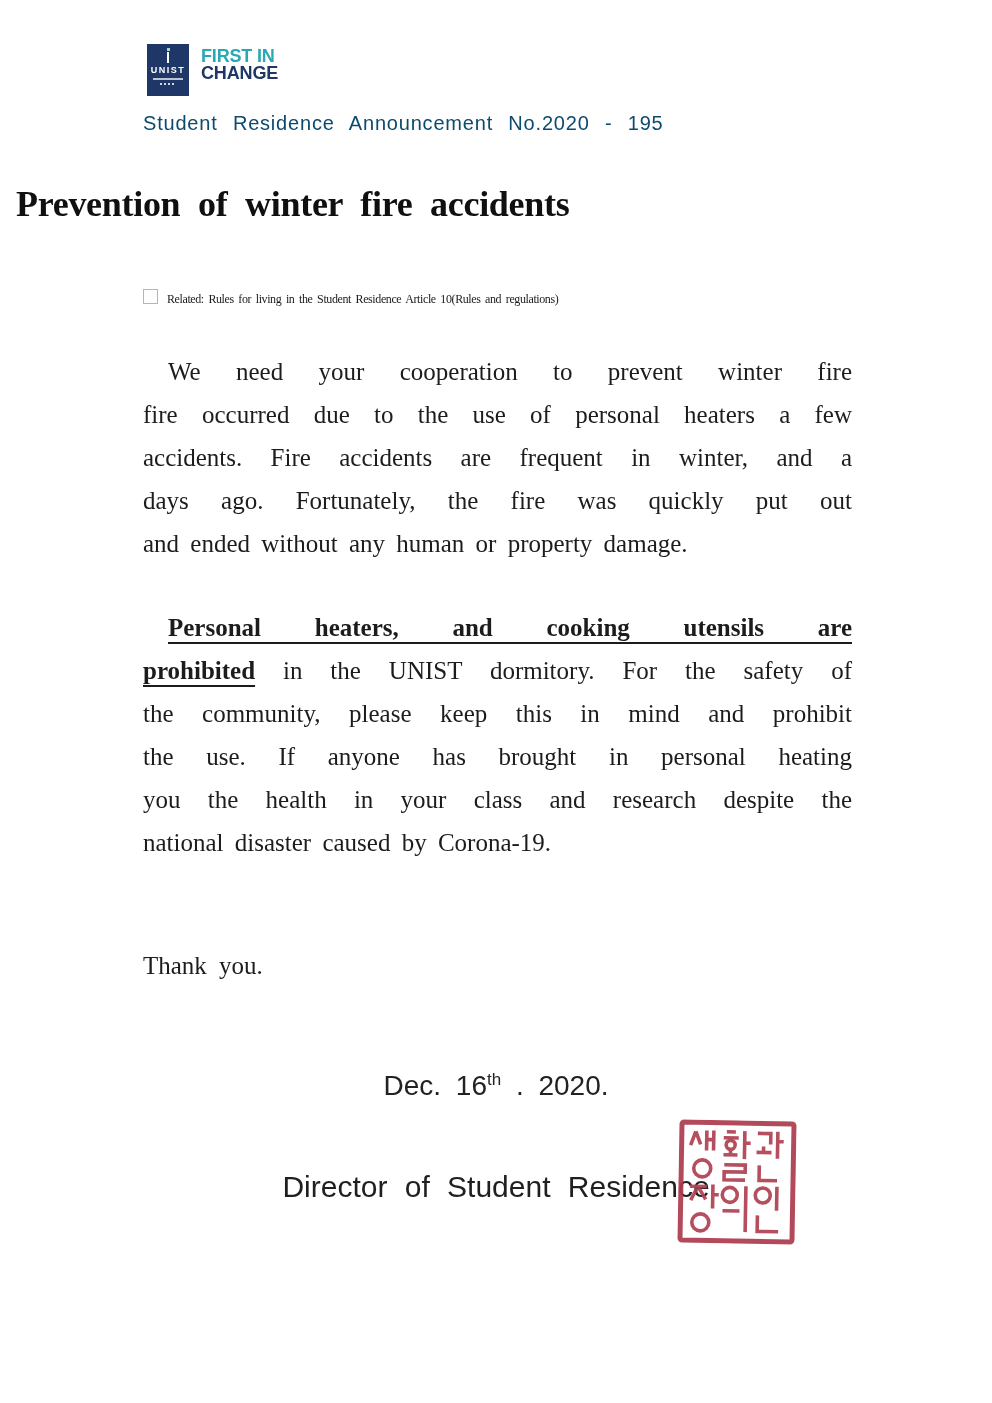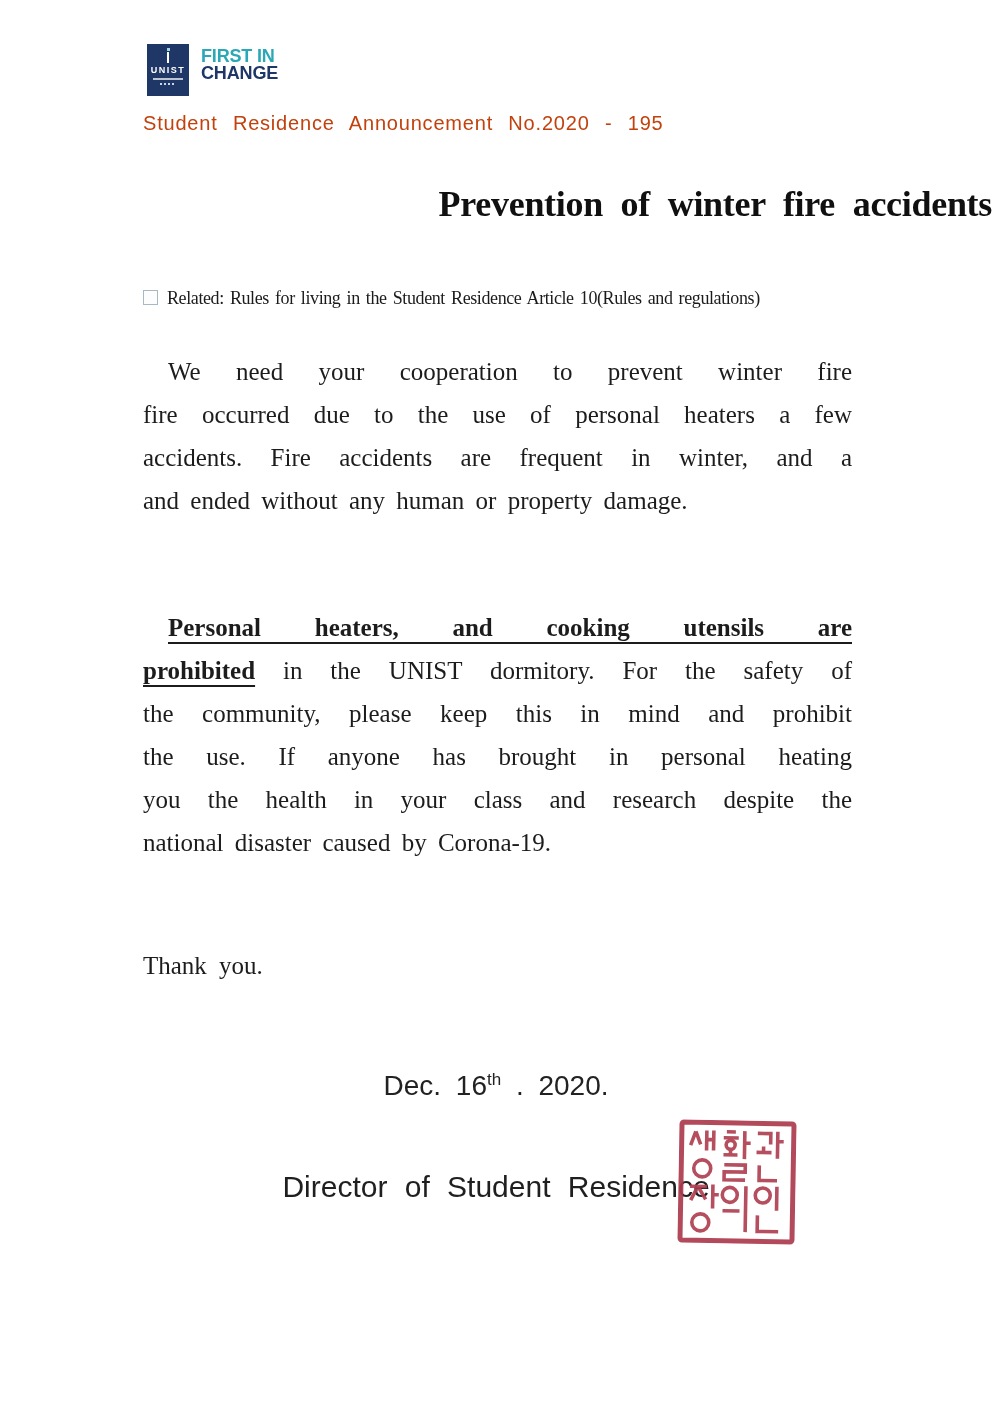--- a/index.html
+++ b/index.html
@@ -28,31 +28,31 @@
     font-family:"Liberation Sans", sans-serif; font-weight:bold;
     font-size:19px; line-height:17px; letter-spacing:-0.2px;
     transform:scaleX(.95); transform-origin:left top;
   }
   .tag1{ color:#2ba8b6; }
   .tag2{ color:#1e3766; }
 
   
   .docnum{
     position:absolute; left:143px; top:112px; white-space:nowrap;
-    font-family:"Liberation Sans", sans-serif; font-size:20px; color:#c2410c;
+    font-family:"Liberation Sans", sans-serif; font-size:20px; color:#0c4a6e;
     letter-spacing:0.8px; word-spacing:9px; font-weight:400;
   }
   .title{
-    position:absolute; left:4px; right:0; top:183px; margin:0; text-align:right;
+    position:absolute; left:16px; right:0; top:183px; margin:0; text-align:left;
     font-family:"Liberation Serif", serif; font-size:36px; font-weight:bold;
     color:#101010; word-spacing:9px; letter-spacing:-0.3px; white-space:nowrap;
   }
   .related{
     position:absolute; left:143px; top:288px; white-space:nowrap;
-    font-size:18px; letter-spacing:-0.4px; word-spacing:2px; color:#1b1b1b;
+    font-size:12px; letter-spacing:-0.4px; word-spacing:2px; color:#1b1b1b;
   }
   .rel-box{
     display:inline-block; width:13px; height:13px; margin-right:9px;
     border:1.5px solid #a8b8c6; transform:translateY(1px); background:#fdfdfd;
   }
 
   
   .para{ position:absolute; left:143px; width:709px;
     font-size:25px; line-height:43px; color:#1c1c1c; word-spacing:5px; }
   .p1{ top:350px; }
@@ -108,20 +108,21 @@
   <h1 class="title">Prevention of winter fire accidents</h1>
 
   <div class="related">
     <span class="rel-box"></span><span>Related: Rules for living in the Student Residence Article 10(Rules and regulations)</span>
   </div>
 
   <div class="para p1">
       <div class="line indent"><span>We need your cooperation to prevent winter fire</span></div>
       <div class="line"><span>fire occurred due to the use of personal heaters a few</span></div>
       <div class="line"><span>accidents. Fire accidents are frequent in winter, and a</span></div>
+      <div class="line"><span>days ago. Fortunately, the fire was quickly put out</span></div>
       <div class="line no-stretch"><span>and ended without any human or property damage.</span></div>
     </div>
   <div class="para p2">
       <div class="line indent"><span class="em">Personal heaters, and cooking utensils are</span></div>
       <div class="line"><span class="em">prohibited</span><span> in the UNIST dormitory. For the safety of</span></div>
       <div class="line"><span>the community, please keep this in mind and prohibit</span></div>
       <div class="line"><span>the use. If anyone has brought in personal heating</span></div>
       <div class="line"><span>you the health in your class and research despite the</span></div>
       <div class="line no-stretch"><span>national disaster caused by Corona-19.</span></div>
     </div>

